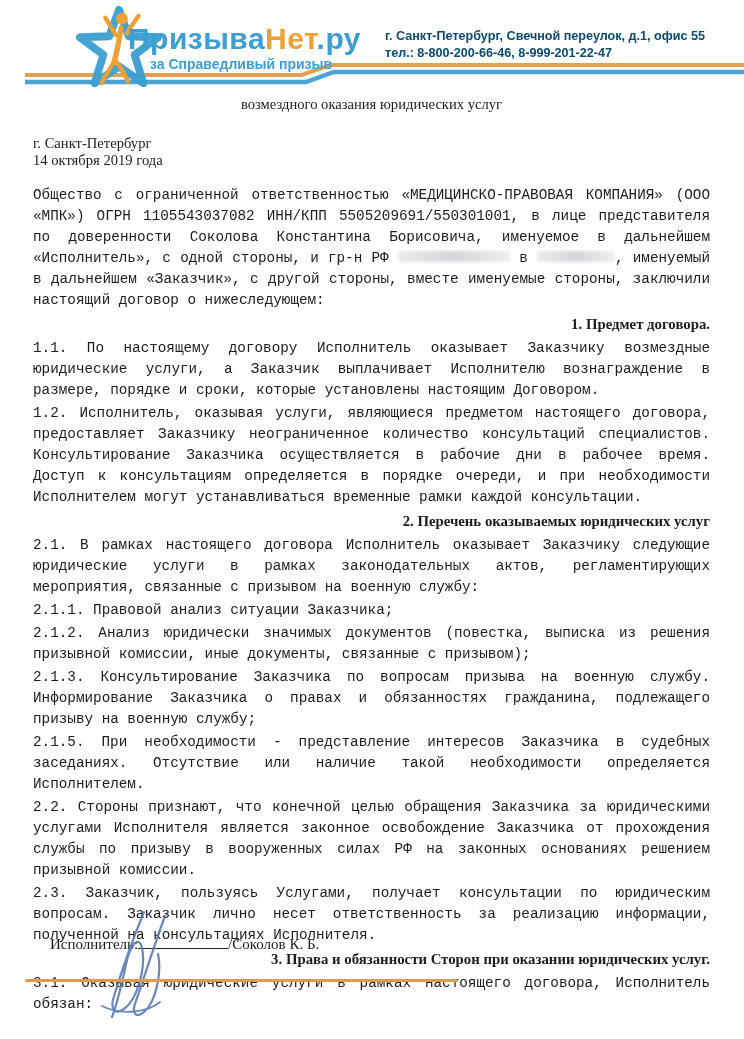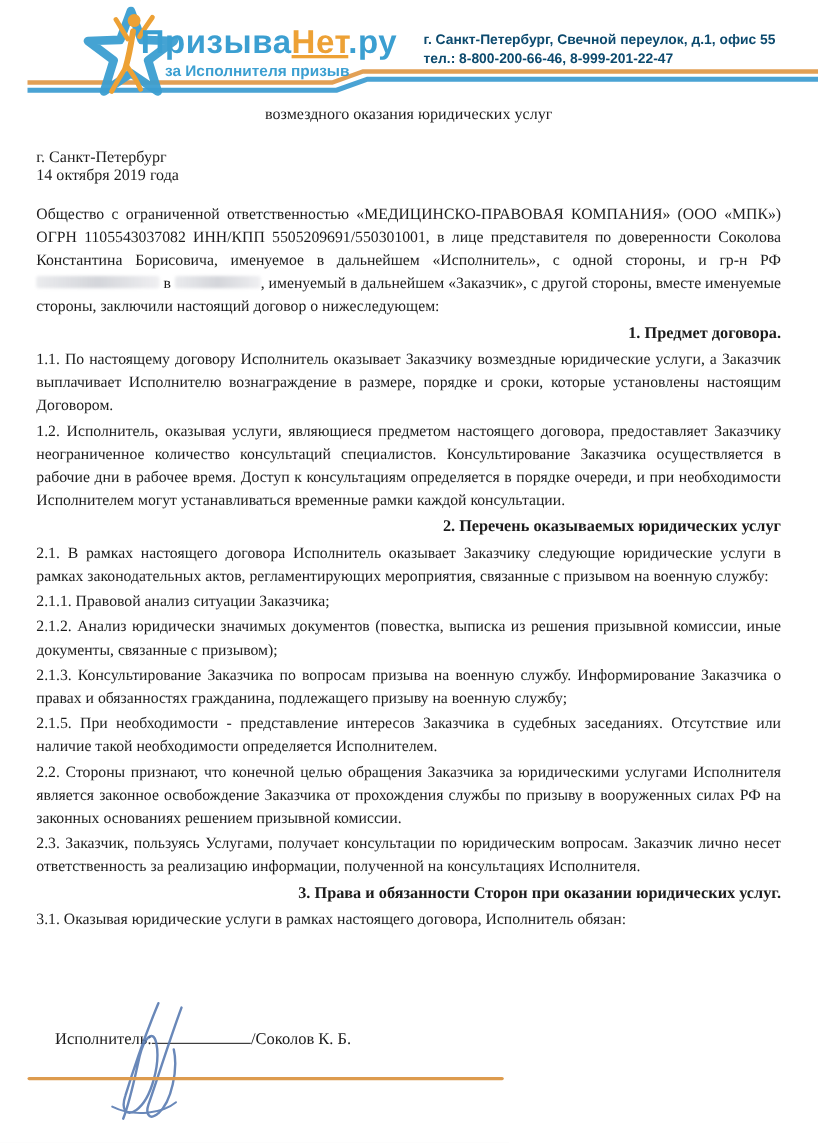--- a/index.html
+++ b/index.html
@@ -7,33 +7,33 @@
     position:relative;width:744px;height:1039px;background:#ffffff;
     overflow:hidden;font-family:"Liberation Serif", serif;color:#1c1c1c;
     margin:0 auto;
   }
   
   .header{position:absolute;left:0;top:0;width:744px;height:95px;}
   .logo-icon{position:absolute;left:60px;top:6px;}
   .brand{position:absolute;left:128px;top:24px;font-family:"Liberation Sans",sans-serif;
          font-weight:700;font-size:30px;letter-spacing:.5px;line-height:30px;white-space:nowrap;}
   .brand .blue{color:#3b9fd1;}
-  .brand .orange{color:#eda135;text-decoration:underline;}
+  .brand .orange{color:#eda135;}
   .tagline{position:absolute;left:150px;top:56px;font-family:"Liberation Sans",sans-serif;
            font-weight:700;font-size:14px;color:#3b9fd1;white-space:nowrap;}
   .contact{position:absolute;left:385px;top:28px;font-family:"Liberation Sans",sans-serif;
            font-weight:700;font-size:12.6px;color:#0c4a6e;line-height:17px;white-space:nowrap;}
   .divider-svg{position:absolute;left:0;top:0;}
   
   .content{position:absolute;left:33px;top:96px;width:677px;}
   .doc-title{text-align:center;font-weight:700;font-size:18.5px;margin:0 0 7px 0;letter-spacing:.2px;}
   .doc-subtitle{text-align:center;font-size:14.6px;margin:0 0 22px 0;}
   .city-date{display:flex;justify-content:space-between;font-size:14.6px;
              margin:0 -26px 16px 0;flex-direction:column;}
-  .para{font-size:14.3px;line-height:21px;text-align:justify;margin:0 0 2px 0;}
+  .para{font-size:14.3px;line-height:21px;text-align:justify;margin:0 0 2px 0;font-family:Liberation Mono, monospace;}
   .sec-heading{font-size:14.8px;font-weight:700;text-align:right;margin:3px 0 3px 0;line-height:21px;}
   .redacted{display:inline-block;height:11px;border-radius:2px;vertical-align:baseline;
             background:linear-gradient(90deg,rgba(140,145,160,.18),rgba(120,125,140,.32),rgba(150,150,165,.15));
             filter:blur(1.6px);}
   .redacted-a{width:112px;}
   .redacted-b{width:78px;}
   
   .sig-row{position:absolute;left:33px;top:934px;font-size:15px;white-space:nowrap;margin-left:17px;}
   .sig-line{display:inline-block;width:90px;border-bottom:1.4px solid #2a2a2a;height:14px;}
   .sig-svg{position:absolute;left:86px;top:908px;}
@@ -60,21 +60,21 @@
         <path d="M58,28 C62,21 66,16 70,10" stroke-width="4.5"></path>
         <path d="M52,23 C50,36 48,47 45,57" stroke-width="5.5"></path>
         <path d="M45,57 C40,65 36,72 32,79" stroke-width="4.5"></path>
         <path d="M46,55 C52,63 56,70 59,77" stroke-width="4.5"></path>
       </g>
     </svg>
 
     <div class="brand">
       <span class="blue">Призыва</span><span class="orange">Нет</span><span class="blue">.ру</span>
     </div>
-    <div class="tagline">за Исполнителя призыв</div>
+    <div class="tagline">за Справедливый призыв</div>
 
     <div class="contact">
       <div>г. Санкт-Петербург, Свечной переулок, д.1, офис 55</div>
       <div>тел.: 8-800-200-66-46, 8-999-201-22-47</div>
     </div>
   </div>
 
   <div class="content">
 
     <div class="doc-subtitle">возмездного оказания юридических услуг</div>

